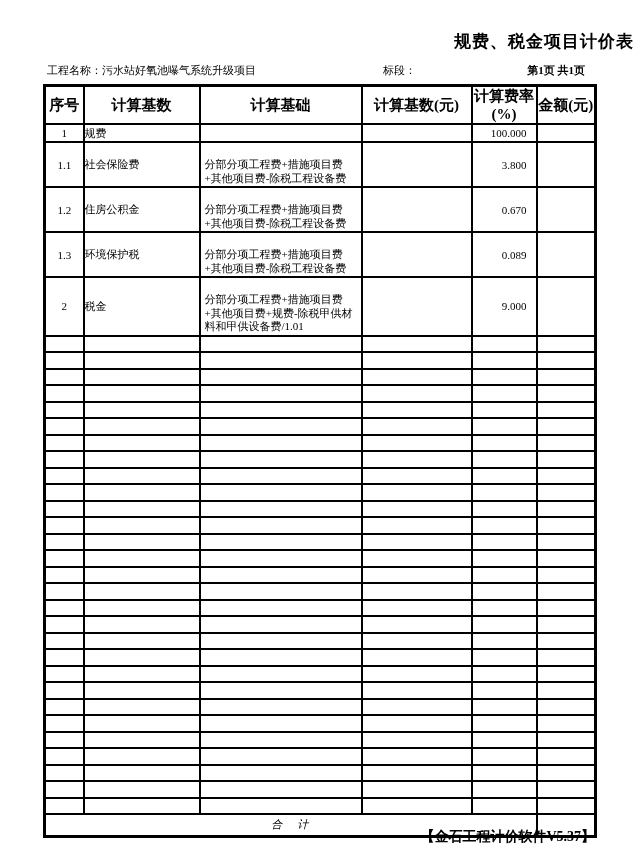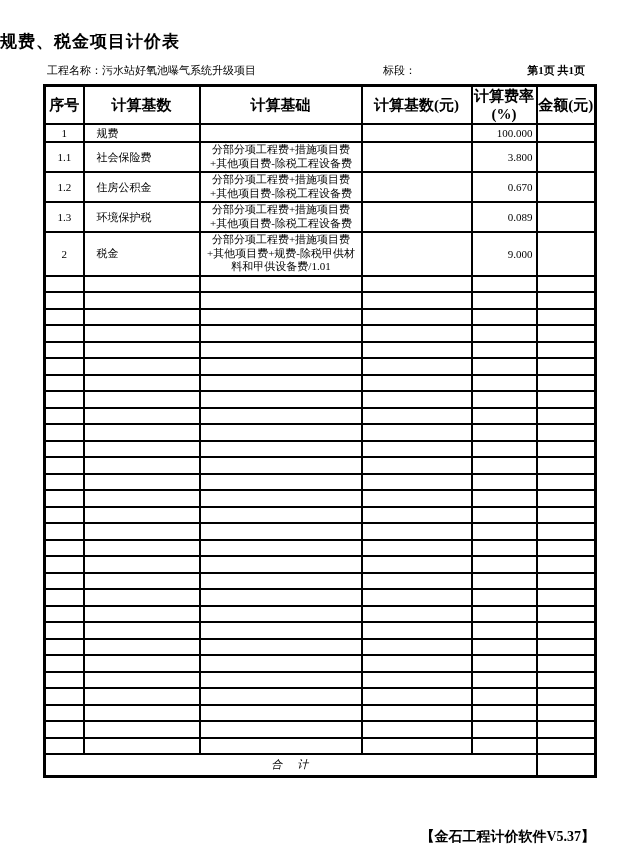--- a/index.html
+++ b/index.html
@@ -6,21 +6,21 @@
   html, body { background: #fff; }
   body {
     width: 634px; height: 861px;
     position: relative;
     font-family: "Liberation Serif", "DejaVu Serif", serif;
     color: #000;
     overflow: hidden;
   }
   .page-title {
     position: absolute; top: 30px; left: 0; width: 634px;
-    text-align: left; font-size: 17px; font-weight: bold;
+    text-align: right; font-size: 17px; font-weight: bold;
     letter-spacing: 1px;
   }
   .info-line {
     position: absolute; top: 63px; left: 43px; width: 551px; height: 16px;
     font-size: 11px;
   }
   .info-project { position: absolute; left: 4px; top: 0; }
   .info-section { position: absolute; left: 340px; top: 0; }
   .info-page    { position: absolute; right: 9px; top: 0; font-weight: bold; }
 
@@ -33,24 +33,24 @@
   }
   table.fee-table td, table.fee-table th {
     border: 2px solid #000;
     font-weight: normal;
     font-size: 11px;
     overflow: hidden;
   }
   tr.hdr { height: 24px; }
   tr.hdr th { font-weight: bold; text-align: center; font-size: 15px; }
   td.c-no   { text-align: center; }
-  td.c-name { text-align: left; padding-left: 12px; }
-  td.c-basis{ text-align: center; padding: 0 3px 1px 4px; font-size: 10.5px; line-height: 13.5px; word-break: break-all; }
+  td.c-name { text-align: left; padding-left: 0; }
+  td.c-basis{ text-align: left; padding: 15px 3px 1px 4px; font-size: 10.5px; line-height: 13.5px; word-break: break-all; }
   td.c-base { text-align: right; padding-right: 3px; }
-  td.c-rate { text-align: right; padding-right: 3px; }
+  td.c-rate { text-align: right; padding-right: 9px; }
   td.c-amt  { text-align: right; padding-right: 3px; }
   tr.r-1line { height: 18px; }
   tr.r-2line { height: 30px; }
   tr.r-2lineb{ height: 28px; }
   tr.r-3line { height: 42px; }
   tr.r-empty { height: 16.5px; }
   tr.r-empty td { height: 16.5px; }
   tr.r-total { height: 22px; font-style: italic; }
   td.c-total-label { text-align: center; letter-spacing: 2px; }
   .footer-credit {

